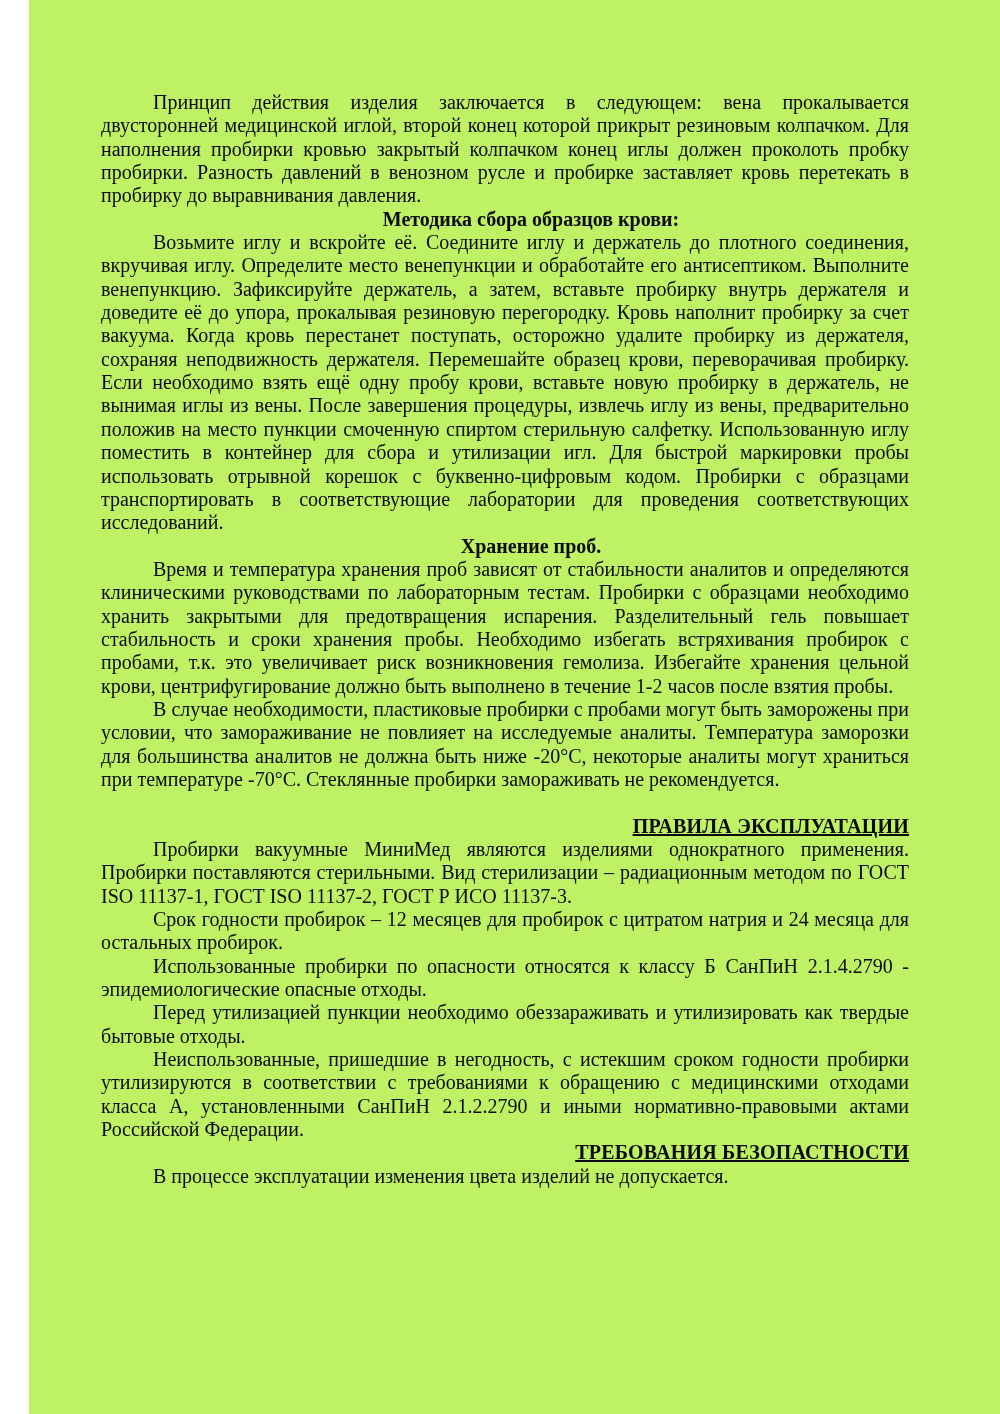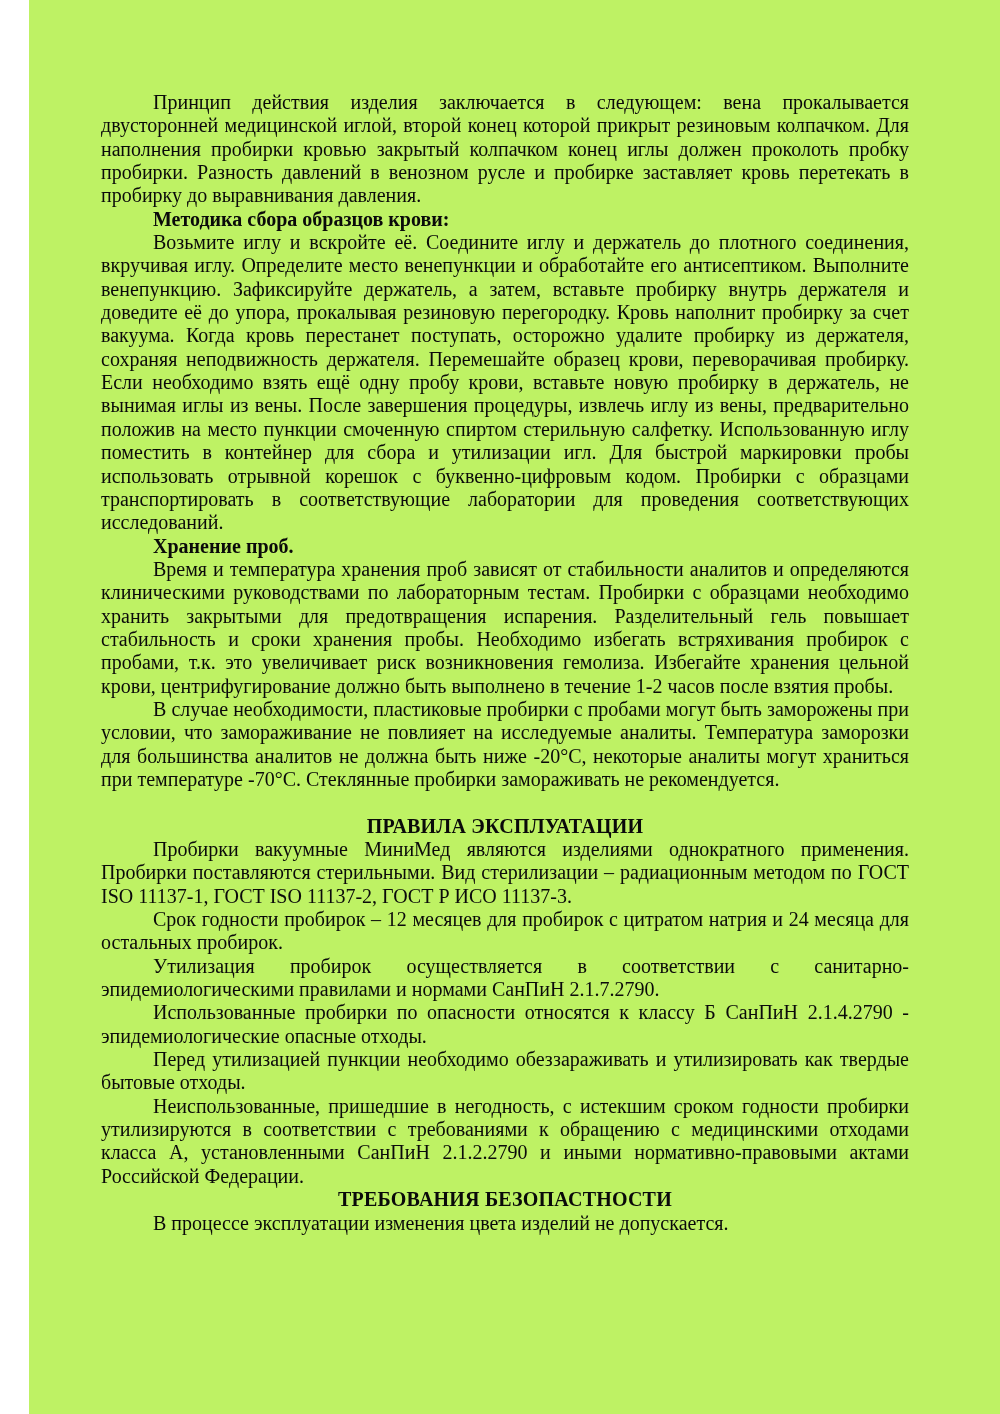--- a/index.html
+++ b/index.html
@@ -28,45 +28,45 @@
   .blk {
     margin: 0;
     padding: 0;
   }
   .p {
     text-indent: 52px;
   }
   .h-inline {
     font-weight: bold;
     text-indent: 52px;
-    text-align: left;
+    text-align: center;
   }
   .h-center {
     font-weight: bold;
-    text-align: center;
+    text-align: right;
     text-indent: 0;
     letter-spacing: 0.2px;
+    text-decoration: underline;
   }
   .spacer {
     height: 23.35px;
   }
 </style>
 </head>
 <body>
 
 <div class="page" id="doc-root">
     <p class="blk p">Принцип действия изделия заключается в следующем: вена прокалывается двусторонней медицинской иглой, второй конец которой прикрыт резиновым колпачком. Для наполнения пробирки кровью закрытый колпачком конец иглы должен проколоть пробку пробирки. Разность давлений в венозном русле и пробирке заставляет кровь перетекать в пробирку до выравнивания давления.</p>
     <p class="blk h-inline">Методика сбора образцов крови:</p>
     <p class="blk p">Возьмите иглу и вскройте её. Соедините иглу и держатель до плотного соединения, вкручивая иглу. Определите место венепункции и обработайте его антисептиком. Выполните венепункцию. Зафиксируйте держатель, а затем, вставьте пробирку внутрь держателя и доведите её до упора, прокалывая резиновую перегородку. Кровь наполнит пробирку за счет вакуума. Когда кровь перестанет поступать, осторожно удалите пробирку из держателя, сохраняя неподвижность держателя. Перемешайте образец крови, переворачивая пробирку. Если необходимо взять ещё одну пробу крови, вставьте новую пробирку в держатель, не вынимая иглы из вены. После завершения процедуры, извлечь иглу из вены, предварительно положив на место пункции смоченную спиртом стерильную салфетку. Использованную иглу поместить в контейнер для сбора и утилизации игл. Для быстрой маркировки пробы использовать отрывной корешок с буквенно-цифровым кодом. Пробирки с образцами транспортировать в соответствующие лаборатории для проведения соответствующих исследований.</p>
     <p class="blk h-inline">Хранение проб.</p>
     <p class="blk p">Время и температура хранения проб зависят от стабильности аналитов и определяются клиническими руководствами по лабораторным тестам. Пробирки с образцами необходимо хранить закрытыми для предотвращения испарения. Разделительный гель повышает стабильность и сроки хранения пробы. Необходимо избегать встряхивания пробирок с пробами, т.к. это увеличивает риск возникновения гемолиза. Избегайте хранения цельной крови, центрифугирование должно быть выполнено в течение 1-2 часов после взятия пробы.</p>
     <p class="blk p">В случае необходимости, пластиковые пробирки с пробами могут быть заморожены при условии, что замораживание не повлияет на исследуемые аналиты. Температура заморозки для большинства аналитов не должна быть ниже -20°С, некоторые аналиты могут храниться при температуре -70°С. Стеклянные пробирки замораживать не рекомендуется.</p>
     <div class="blk spacer"></div>
     <p class="blk h-center">ПРАВИЛА ЭКСПЛУАТАЦИИ</p>
     <p class="blk p">Пробирки вакуумные МиниМед являются изделиями однократного применения. Пробирки поставляются стерильными. Вид стерилизации – радиационным методом по ГОСТ ISO 11137-1, ГОСТ ISO 11137-2, ГОСТ Р ИСО 11137-3.</p>
     <p class="blk p">Срок годности пробирок – 12 месяцев для пробирок с цитратом натрия и 24 месяца для остальных пробирок.</p>
-    <p class="blk p">Утилизация пробирок осуществляется в соответствии с санитарно-эпидемиологическими правилами и нормами СанПиН 2.1.7.2790.</p>
     <p class="blk p">Использованные пробирки по опасности относятся к классу Б СанПиН 2.1.4.2790 - эпидемиологические опасные отходы.</p>
     <p class="blk p">Перед утилизацией пункции необходимо обеззараживать и утилизировать как твердые бытовые отходы.</p>
     <p class="blk p">Неиспользованные, пришедшие в негодность, с истекшим сроком годности пробирки утилизируются в соответствии с требованиями к обращению с медицинскими отходами класса А, установленными СанПиН 2.1.2.2790 и иными нормативно-правовыми актами Российской Федерации.</p>
     <p class="blk h-center">ТРЕБОВАНИЯ БЕЗОПАСТНОСТИ</p>
     <p class="blk p">В процессе эксплуатации изменения цвета изделий не допускается.</p>
   </div>
 
 </body></html>

